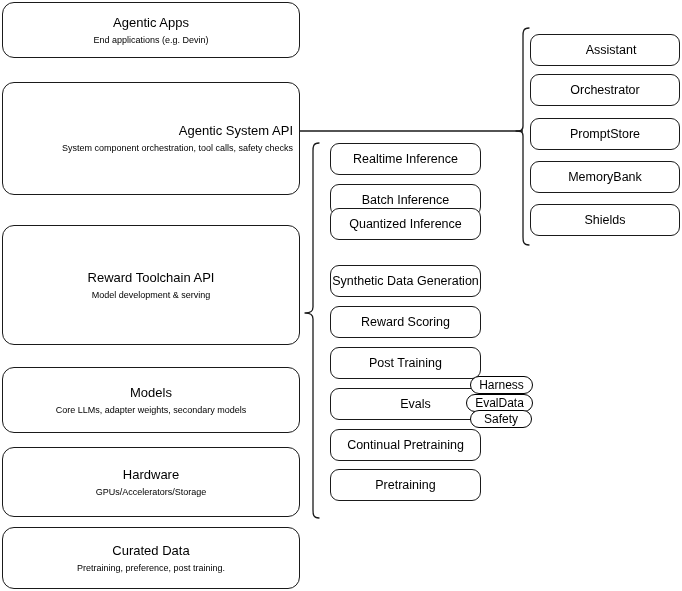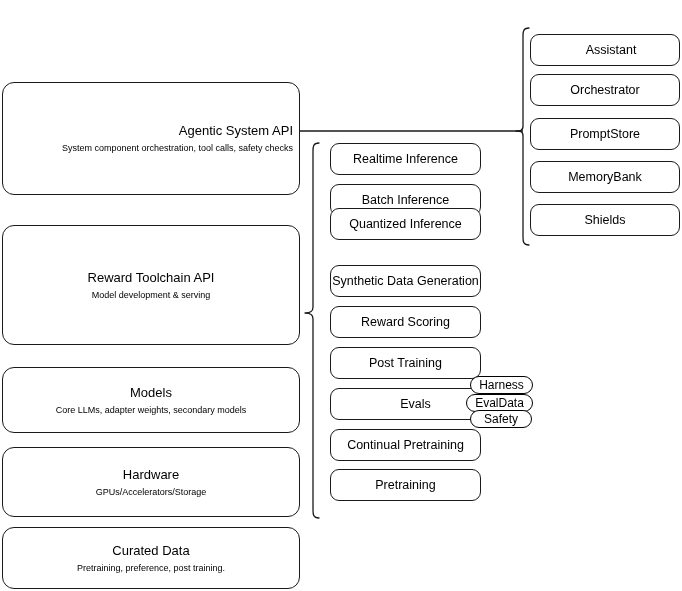--- a/index.html
+++ b/index.html
@@ -74,20 +74,24 @@
     z-index: 6;
   }
   .brace, .connector { position: absolute; z-index: 1; }
   .brace svg, .connector svg { display: block; overflow: visible; }
 </style>
 </head>
 <body>
 
 <div id="diagram">
 
+  <div class="node layer" style="left:2px; top:2px; width:298px; height:56px;">
+    <div class="title">Agentic Apps</div>
+    <div class="subtitle">End applications (e.g. Devin)</div>
+  </div>
 
   <div class="node layer" style="left:2px; top:82px; width:298px; height:113px;align-items:flex-end;">
     <div class="title">Agentic System API</div>
     <div class="subtitle">System component orchestration, tool calls, safety checks</div>
   </div>
 
   <div class="node layer" style="left:2px; top:225px; width:298px; height:120px;">
     <div class="title">Reward Toolchain API</div>
     <div class="subtitle">Model development &amp; serving</div>
   </div>

